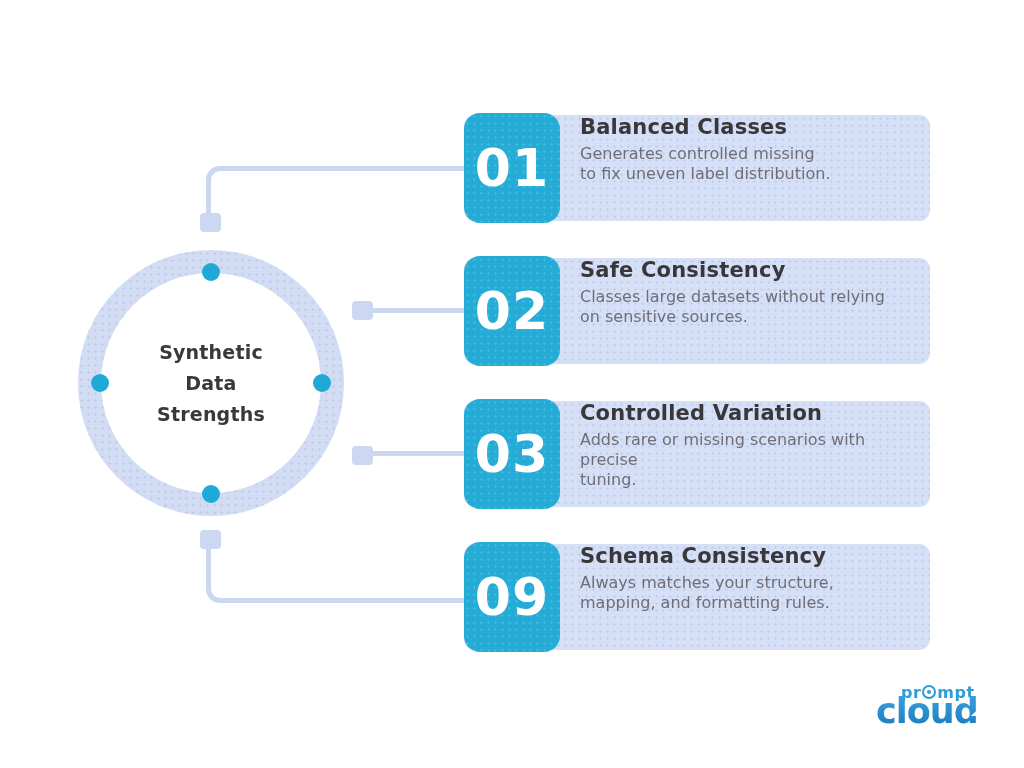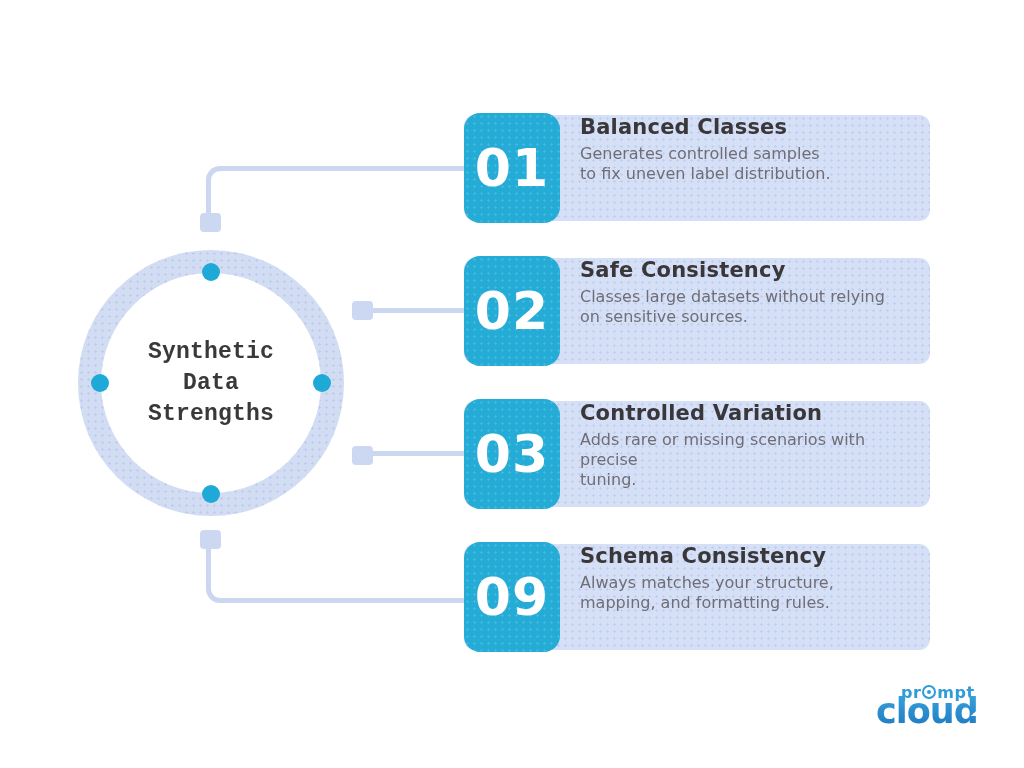--- a/index.html
+++ b/index.html
@@ -15,23 +15,22 @@
     background-image:radial-gradient(rgba(120,150,215,0.22) 1px, transparent 1.3px);
     background-size:7px 7px;
   }
   .ring-inner{
     position:absolute;left:23px;top:23px;right:23px;bottom:23px;
     background:#ffffff;border-radius:50%;
   }
   .ring-text{
     position:absolute;left:0;top:0;width:100%;height:100%;
     display:flex;flex-direction:column;align-items:center;justify-content:center;
-    font-weight:bold;font-size:23px;line-height:31px;color:#3a383b;text-align:center;
+    font-weight:bold;font-size:19px;line-height:31px;color:#3a383b;text-align:center;
     letter-spacing:0.2px;
-    font-family:Liberation Mono, monospace;
   }
   .hub-dot{
     position:absolute;width:18px;height:18px;border-radius:50%;background:#1fa9d6;
   }
   .hub-dot.n{left:124px;top:13px;}
   .hub-dot.s{left:124px;top:235px;}
   .hub-dot.w{left:13px;top:124px;}
   .hub-dot.e{left:235px;top:124px;}
 
   
@@ -122,21 +121,21 @@
   <div class="node node3"></div>
   <div class="node node4"></div>
 
   <div class="card" style="top:115px">
     <div class="numbox">
       <span>01</span>
     </div>
     <div class="card-text">
       <div class="card-title">Balanced Classes</div>
       <div class="card-desc">
-        <span>Generates controlled samples</span>
+        <span>Generates controlled missing</span>
         <span>to fix uneven label distribution.</span>
       </div>
     </div>
   </div>
 
   <div class="card" style="top:258px">
     <div class="numbox">
       <span>02</span>
     </div>
     <div class="card-text">

